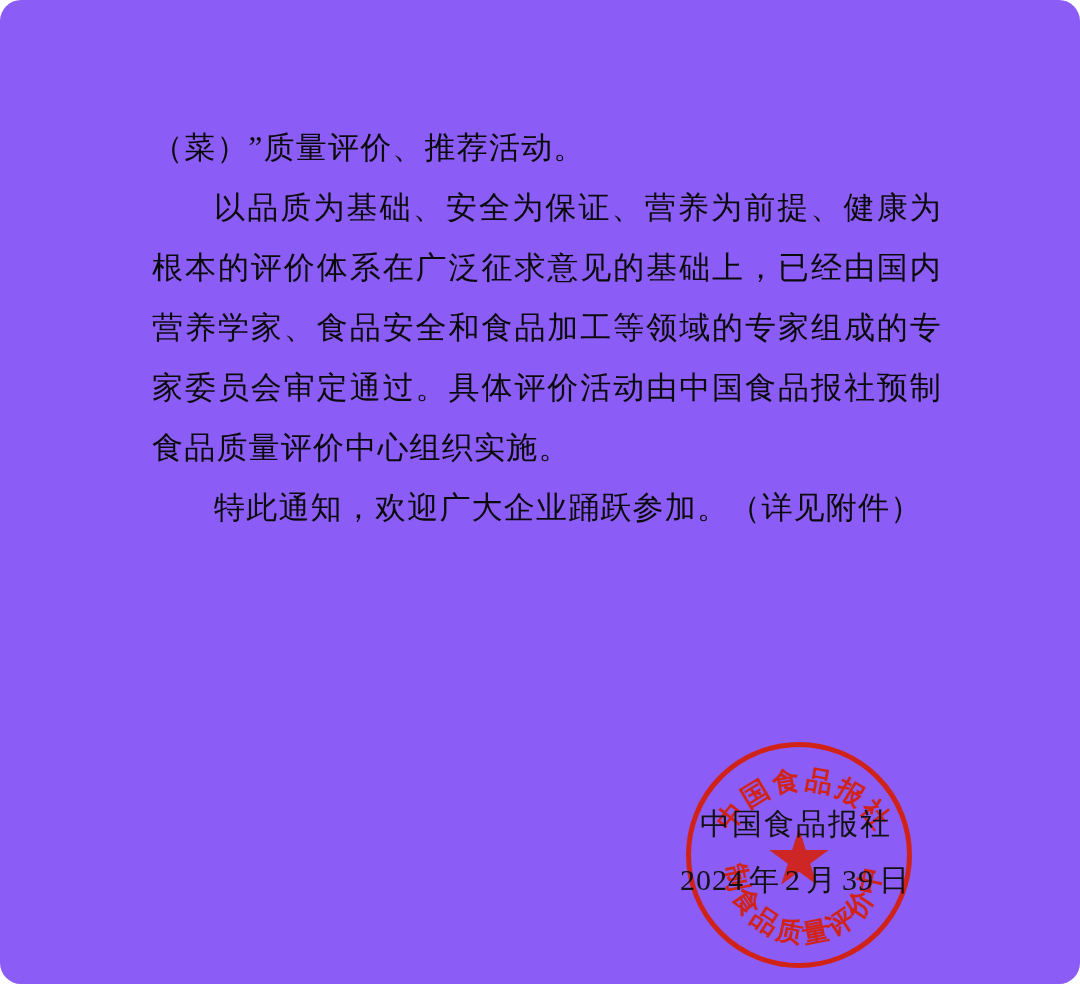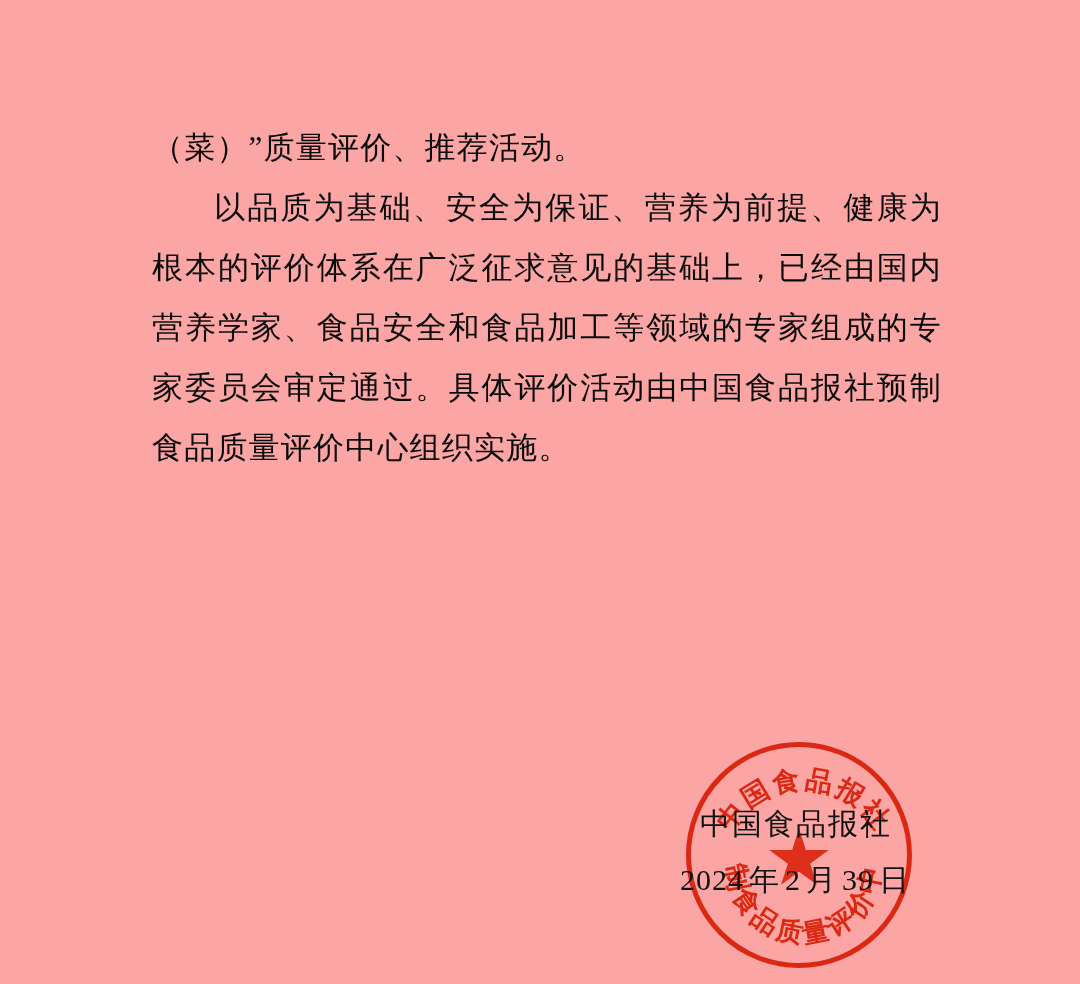--- a/index.html
+++ b/index.html
@@ -13,21 +13,22 @@
     font-family: "Liberation Serif", "DejaVu Serif", serif;
     color: #000000;
     position: relative;
     overflow: hidden;
   }
 
   .page {
     position: relative;
     width: 1080px;
     height: 984px;
-    background: #fca5a5;
+    background: #8b5cf6;
+    border-radius: 21px;
   }
 
   .doc-body {
     position: absolute;
     left: 152px;
     top: 118px;
     width: 790px;
   }
 
   .para {
@@ -126,20 +127,21 @@
   }
 </style>
 </head>
 <body>
 
 <div class="page">
 
   <div class="doc-body">
     <p class="para">（菜）”质量评价、推荐活动。</p>
     <p class="para indent">以品质为基础、安全为保证、营养为前提、健康为根本的评价体系在广泛征求意见的基础上，已经由国内营养学家、食品安全和食品加工等领域的专家组成的专家委员会审定通过。具体评价活动由中国食品报社预制食品质量评价中心组织实施。</p>
+    <p class="para indent">特此通知，欢迎广大企业踊跃参加。（详见附件）</p>
   </div>
 
   <div class="sign-block">
 
     <div class="seal">
       <svg class="seal-arc-text" viewBox="0 0 226 226">
         <defs>
           <path id="arcTop" d="M 30,125 A 83,83 0 0 1 196,125" fill="none"></path>
           <path id="arcBottom" d="M 36,118 A 77,77 0 0 0 190,118" fill="none"></path>
         </defs>

